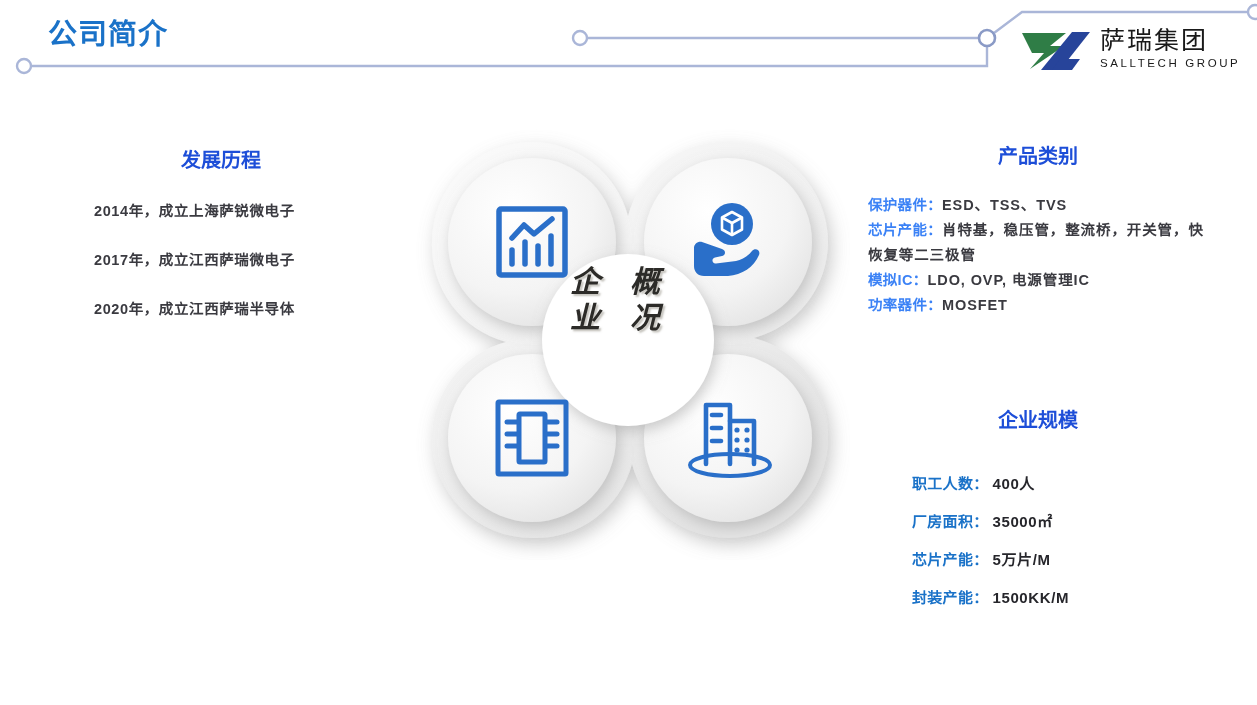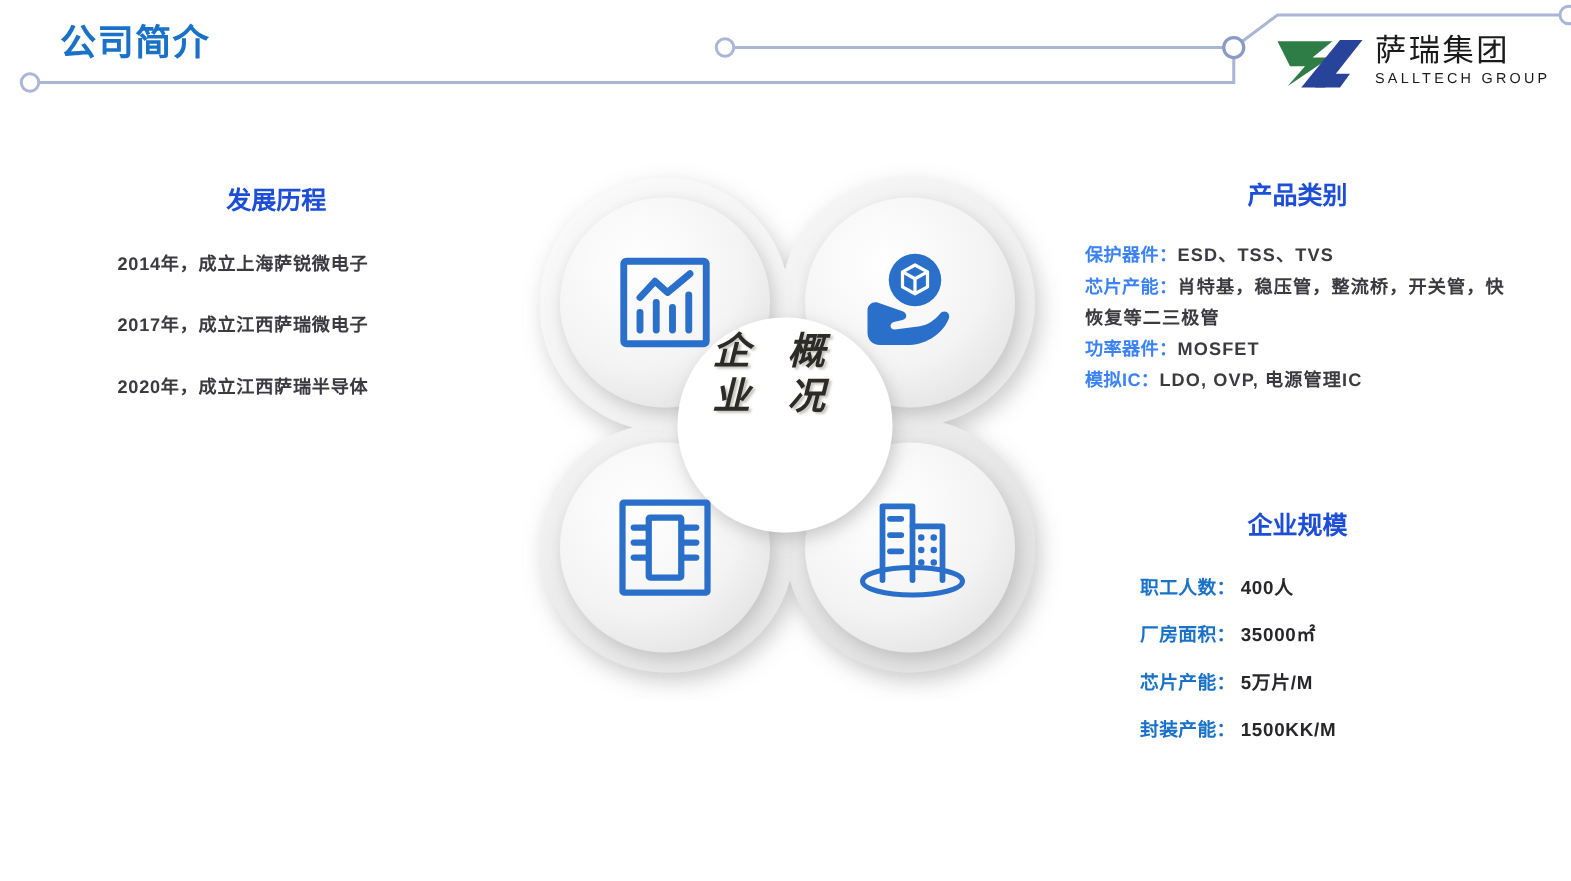--- a/index.html
+++ b/index.html
@@ -62,21 +62,21 @@
   #col-prod .col-head{margin-bottom:24px;}
   .prod-line{
     font-size:14.5px;line-height:25px;white-space:nowrap;
   }
   .prod-line.wrap{white-space:normal;}
   .lbl{font-weight:bold;color:#3b82f6;letter-spacing:.3px;}
   .val{font-weight:bold;color:#3a3a40;letter-spacing:.9px;}
 
   
   #col-scale{left:868px;top:404px;width:340px;}
-  #col-scale .col-head{margin-bottom:24px;}
+  #col-scale .col-head{margin-bottom:37px;}
   .scale-row{
     display:flex;align-items:baseline;justify-content:flex-start;
     padding-left:44px;line-height:27px;margin-top:11px;
   }
   .scale-lbl{font-size:15px;font-weight:bold;color:#1a72c8;letter-spacing:.3px;}
   .scale-val{font-size:15px;font-weight:bold;color:#26262b;letter-spacing:.6px;margin-left:4px;}
 
   
   .info{position:absolute;left:410px;top:120px;width:440px;height:440px;}
   .info svg{position:absolute;left:0;top:0;}
@@ -136,24 +136,24 @@
   <div class="col" id="col-prod">
     <div class="col-head">产品类别</div>
 
     <div class="prod-line">
       <span class="lbl">保护器件：</span><span class="val">ESD、TSS、TVS</span>
     </div>
     <div class="prod-line wrap">
       <span class="lbl">芯片产能：</span><span class="val">肖特基，稳压管，整流桥，开关管，快恢复等二三极管</span>
     </div>
     <div class="prod-line">
+      <span class="lbl">模拟IC：</span><span class="val">LDO, OVP, 电源管理IC</span>
+    </div>
+    <div class="prod-line">
       <span class="lbl">功率器件：</span><span class="val">MOSFET</span>
-    </div>
-    <div class="prod-line">
-      <span class="lbl">模拟IC：</span><span class="val">LDO, OVP, 电源管理IC</span>
     </div>
   </div>
 
   <div class="col" id="col-scale">
     <div class="col-head">企业规模</div>
 
     <div class="scale-row">
       <span class="scale-lbl">职工人数：</span>
       <span class="scale-val">400人</span>
     </div>

